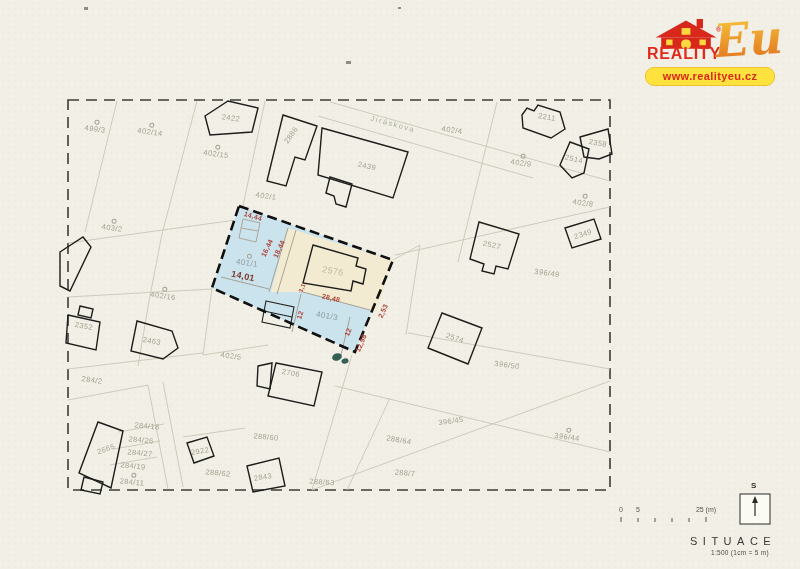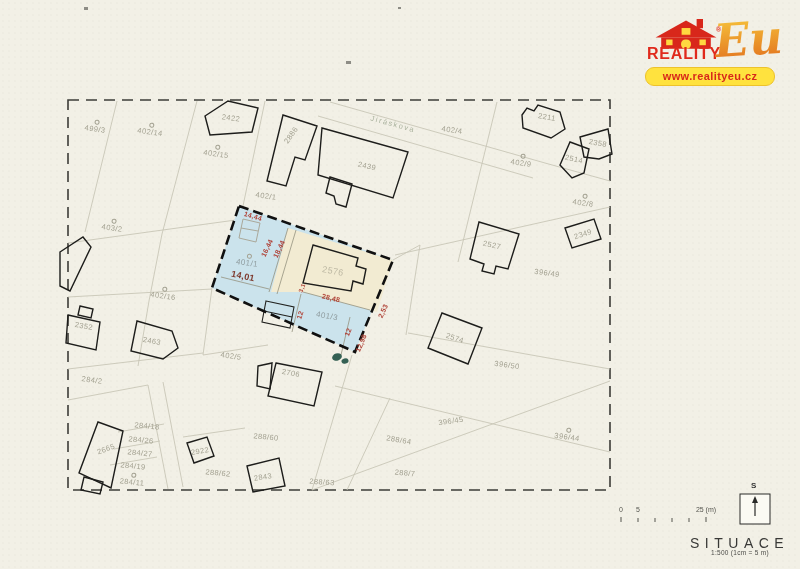--- a/index.html
+++ b/index.html
@@ -23,21 +23,21 @@
   .plot-dash{fill:none;stroke:#101010;stroke-width:2.6;stroke-dasharray:10 5;}
   .scribble{fill:#1f5044;stroke:none;opacity:.9;}
   
   .maplabel{position:absolute;white-space:nowrap;transform-origin:center;}
   .parcel{font-size:7.5px;color:#a3a191;letter-spacing:.4px;}
   .street{font-size:7.5px;color:#a9b19d;letter-spacing:1.6px;}
   .dim{font-size:7px;color:#b0453a;font-weight:bold;letter-spacing:.2px;}
   .pmarker{position:absolute;left:45%;top:-5px;width:3px;height:3px;
     border:1px solid #a3a191;border-radius:50%;}
   
-  .situace{position:absolute;left:690px;top:535px;font-size:14px;letter-spacing:5.5px;
+  .situace{position:absolute;left:690px;top:535px;font-size:11px;letter-spacing:5.5px;
     color:#383836;font-weight:500;}
   .scalenote{position:absolute;left:711px;top:549px;font-size:6.5px;color:#4c4c48;letter-spacing:.3px;}
   .north-s{position:absolute;left:751px;top:481px;font-size:8px;color:#333;font-weight:bold;}
   .sbl{position:absolute;top:506px;font-size:7px;color:#55554f;transform:translateX(-50%);}
   
   .logo{position:absolute;left:640px;top:12px;width:156px;height:78px;}
   .logo .house{position:absolute;left:14px;top:7px;}
   .logo .brand{position:absolute;left:7px;top:33px;font-size:16px;font-weight:800;
     color:#e02a1c;letter-spacing:.8px;font-family:"Liberation Sans",sans-serif;}
   .logo .reg{position:absolute;left:76px;top:14px;font-size:7px;color:#e02a1c;font-weight:bold;}

